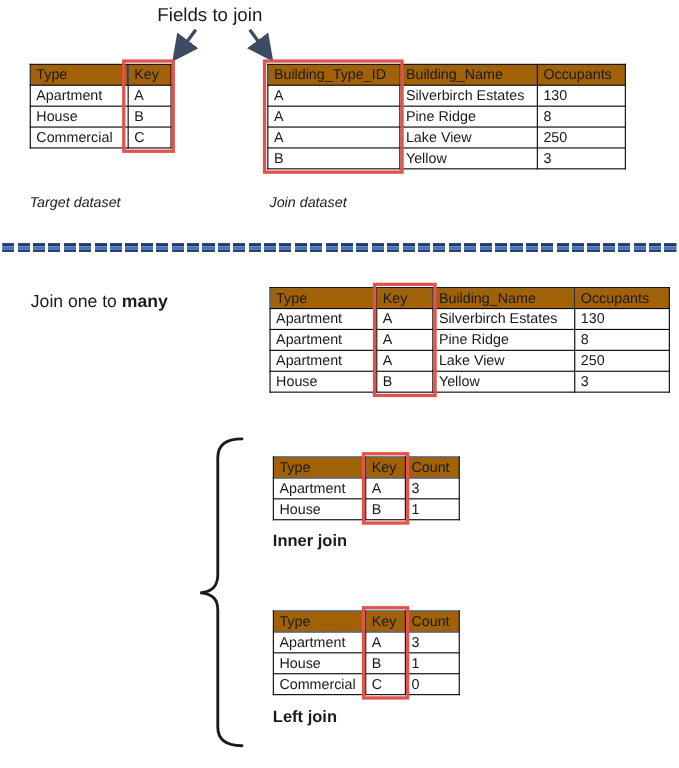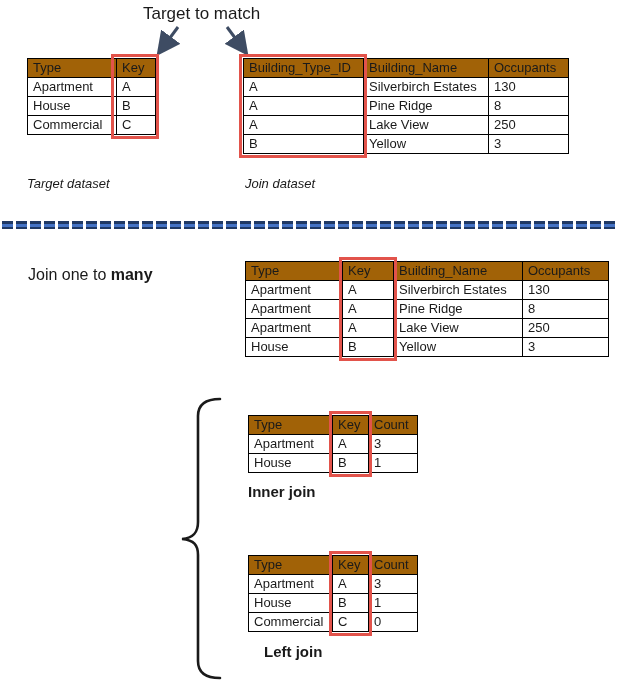--- a/index.html
+++ b/index.html
@@ -29,21 +29,21 @@
   .divider{left:2px;top:221px;width:613px;height:8px;}
   .divider .stripe{width:100%;}
   .divider .s-dark{height:2.5px;background:repeating-linear-gradient(90deg,#1f3864 0 11px,transparent 11px 14px);}
   .divider .s-light{height:3px;background:repeating-linear-gradient(90deg,#4472c4 0 11px,transparent 11px 14px);}
 </style>
 </head>
 <body>
 
 <div id="canvas">
 
-  <div class="abs fields-label">Target to match</div>
+  <div class="abs fields-label">Fields to join</div>
 
   <svg class="abs" style="left:145px;top:24px;" width="115" height="36" viewBox="0 0 115 36">
     <defs>
       <marker id="ah" markerWidth="8" markerHeight="8" refX="5.5" refY="4" orient="auto">
         <path d="M0,0 L8,4 L0,8 Z" fill="#3e4c63"></path>
       </marker>
     </defs>
     <line x1="33" y1="3" x2="16" y2="26" stroke="#3e4c63" stroke-width="3" marker-end="url(#ah)"></line>
     <line x1="82" y1="3" x2="99" y2="26" stroke="#3e4c63" stroke-width="3" marker-end="url(#ah)"></line>
   </svg>
@@ -230,15 +230,15 @@
         <td>1</td>
       </tr>
       <tr>
         <td>Commercial</td>
         <td>C</td>
         <td>0</td>
       </tr>
     </tbody>
   </table>
   <div class="highlight" style="left:329px;top:551px;width:43px;height:85px;"></div>
-  <div class="abs caption" style="left:264px;top:643px;">Left join</div>
+  <div class="abs caption" style="left:248px;top:643px;">Left join</div>
 
 </div>
 
 </body></html>

